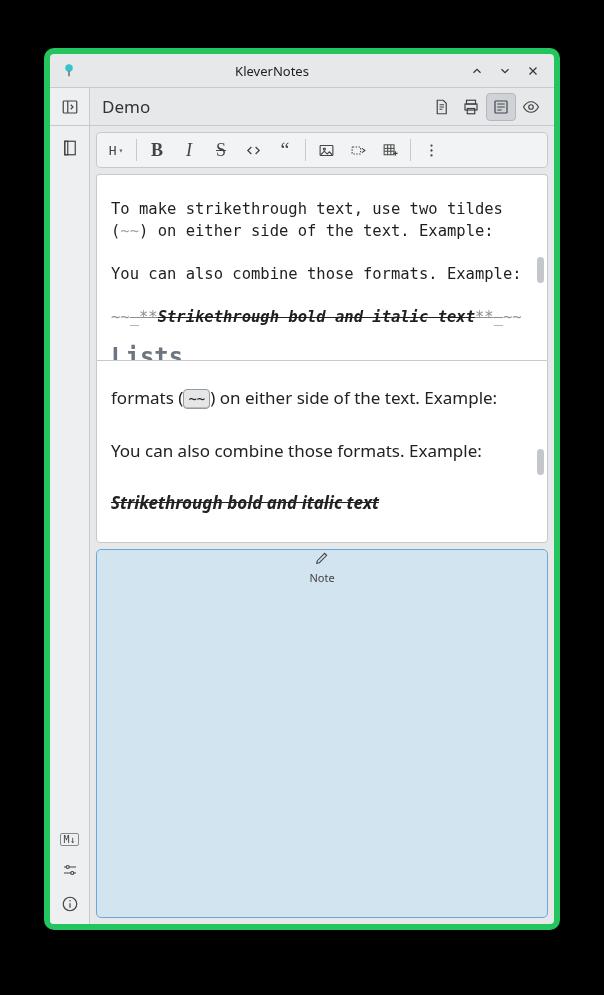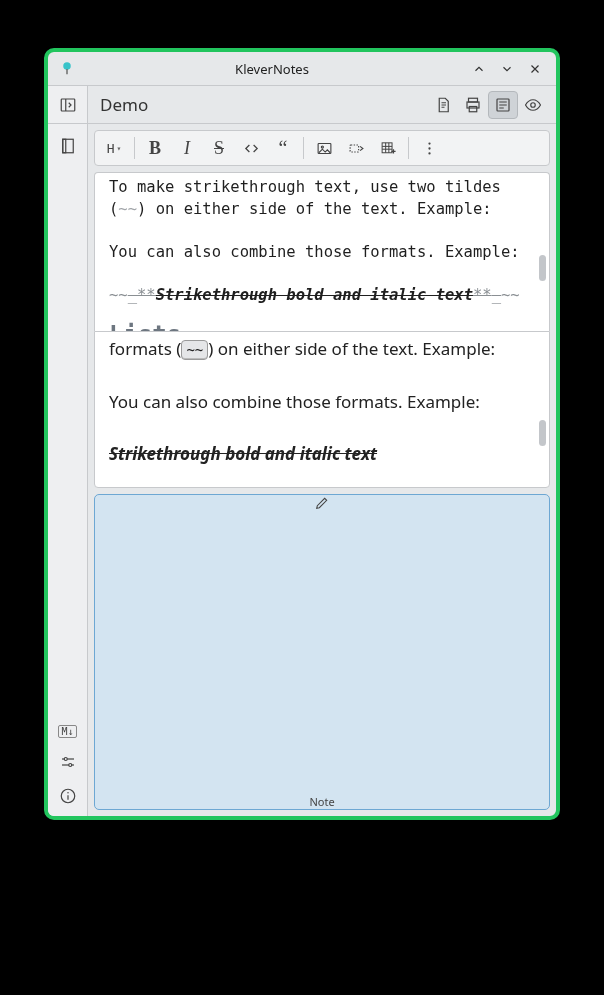--- a/index.html
+++ b/index.html
@@ -1,17 +1,17 @@
 <!DOCTYPE html>
 <html><head>
 <meta charset="utf-8">
 <style>
 html,body{margin:0;padding:0;height:100%;background:#000;font-family:"Noto Sans",Arial,sans-serif}
 *{box-sizing:border-box}
-.screen{position:absolute;left:44px;top:48px;width:516px;height:772px;background:#e6e8ea;border:4px solid #22c55e;border-radius:10px;box-shadow:0 8px 30px rgba(0,0,0,.5);display:flex;flex-direction:column;overflow:hidden}
+.screen{position:absolute;left:44px;top:48px;width:516px;height:882px;background:#e6e8ea;border:6px solid #22c55e;border-radius:10px;box-shadow:0 8px 30px rgba(0,0,0,.5);display:flex;flex-direction:column;overflow:hidden}
 
 
 .titlebar{height:34px;display:flex;align-items:center;padding:0 10px;gap:6px;border-bottom:1px solid #c7c9cc}
 .titlebar .appicon{width:18px;height:18px}
 .titlebar .title{flex:1;text-align:center;font-size:13px;color:#222}
 .winbtn{width:22px;height:22px;display:flex;align-items:center;justify-content:center;color:#333}
 .winbtn svg{width:14px;height:14px}
 
 
 .header{height:38px;display:flex;align-items:center;border-bottom:1px solid #c7c9cc}
@@ -38,34 +38,34 @@
 .tbtn svg{width:17px;height:17px}
 .tbtn.h{font-family:monospace;font-size:13px}
 .tbtn.h::after{content:"▾";font-size:8px;margin-left:2px;color:#666}
 .sep{width:1px;height:22px;background:#c7c9cc;margin:0 3px}
 
 
 .panes{flex:1;display:flex;flex-direction:column;min-height:0;margin:0 6px 0 6px}
 .pane{position:relative;background:#fff;border:1px solid #c7c9cc;overflow:hidden}
 .pane.editor{flex:1.02;border-bottom:none;border-radius:4px 4px 0 0}
 .pane.preview{flex:1;border-radius:0 0 4px 4px}
-.pane-inner{padding:4px 16px 10px 14px;font-size:15px;color:#1f1f1f;line-height:1.4}
+.pane-inner{padding:24px 16px 10px 14px;font-size:15px;color:#1f1f1f;line-height:1.4}
 .editor .pane-inner{font-family:"DejaVu Sans Mono","Courier New",monospace;font-size:15.5px}
 .scrollthumb{position:absolute;right:3px;width:7px;border-radius:4px;background:#c3c6ca}
 .hl-gray{color:#8a8f93}
 .hl-gray2{color:#a0a4a8}
 .strike{text-decoration:line-through}
 .sec-head{font-family:"DejaVu Sans Mono",monospace;font-size:24px;font-weight:bold;color:#6d7680;margin:12px 0 0}
 
 .preview .pane-inner{font-family:"Noto Sans",Arial,sans-serif;font-size:17px;color:#222;line-height:1.55}
 .kbd{display:inline-block;border:1px solid #999;border-radius:4px;background:#e5e6e8;box-shadow:inset 0 -1px 0 #bbb;padding:0 4px;font-family:monospace;font-size:14px;line-height:1.3}
 .pv-h2{font-size:26px;font-weight:bold;color:#5f6b78;margin:16px 0 8px}
 .pv-strike{font-weight:bold;font-style:italic;text-decoration:line-through}
 .tabs{flex:1;display:flex;padding:5px;gap:6px}
-.tab{flex:1;border:1px solid #c7c9cc;border-radius:5px;display:flex;flex-direction:column;align-items:center;justify-content:space-between;font-size:11px;color:#444;gap:1px}
+.tab{flex:1;border:1px solid #c7c9cc;border-radius:5px;display:flex;flex-direction:column;align-items:center;justify-content:flex-start;font-size:11px;color:#444;gap:1px}
 .tab.active{background:#d3e4f1;border-color:#6da7d3}
 .tab svg{width:16px;height:16px}
 </style>
 </head>
 <body>
 
 <div class="screen">
 
   <div class="titlebar">
     <span class="appicon">

